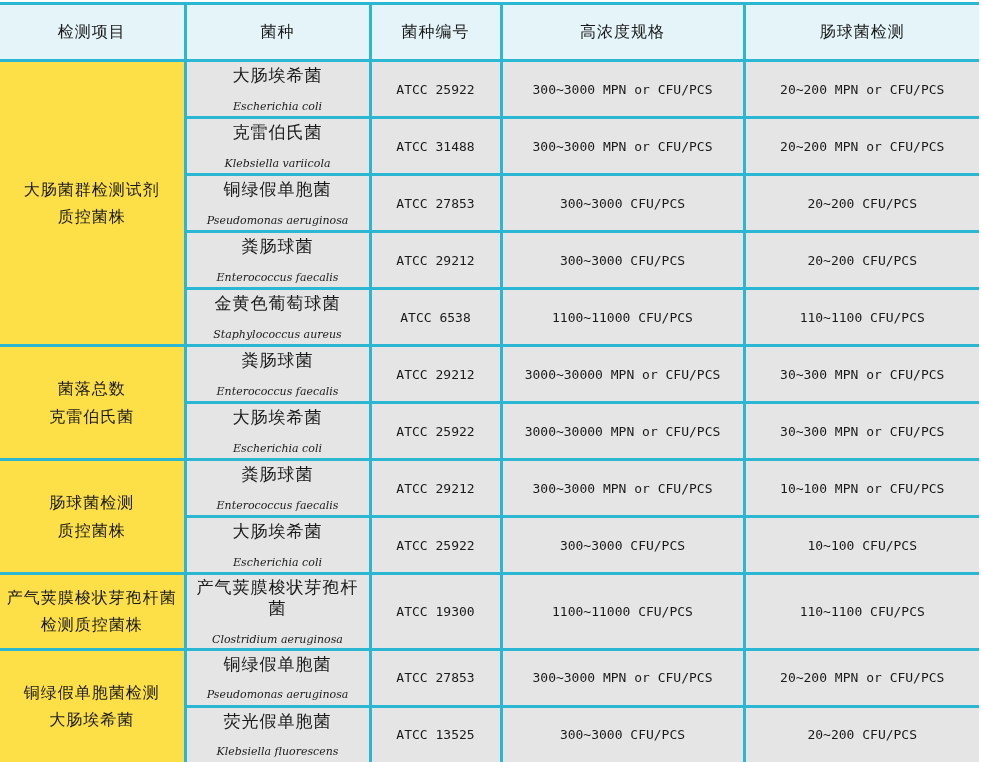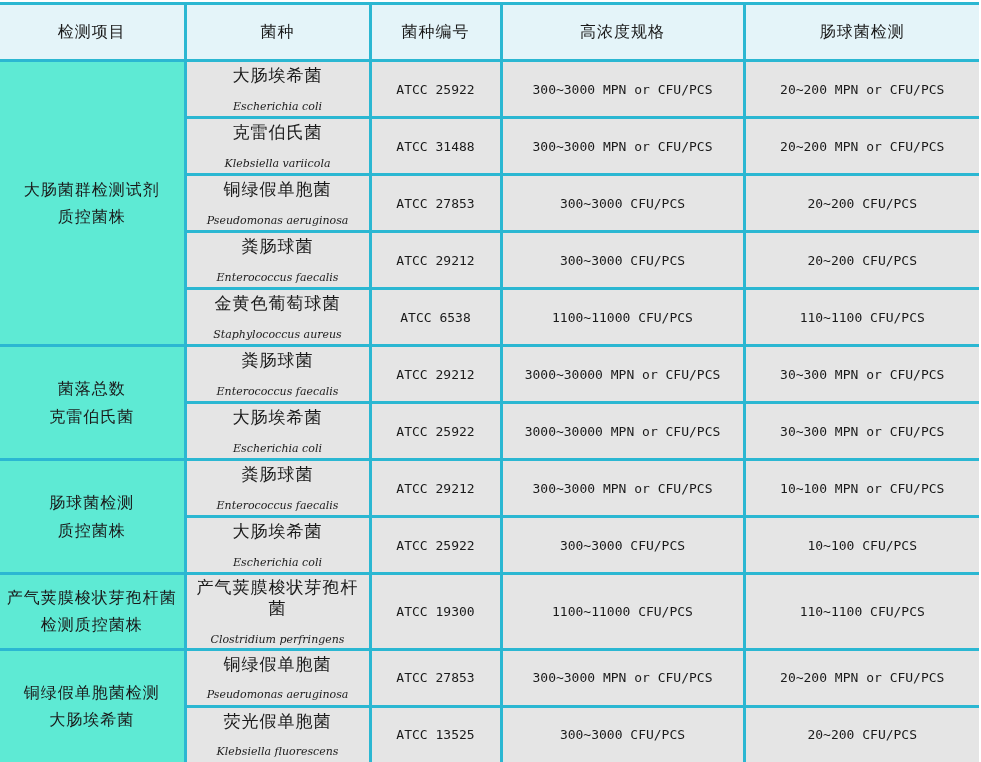--- a/index.html
+++ b/index.html
@@ -40,21 +40,21 @@
   }
   tbody td {
     height: 50px;
     background: #e5e5e5;
   }
   tr.shaded td {
     background: #e5e5e5;
   }
   
   tbody td.project {
-    background: #5eead4;
+    background: #fde047;
     white-space: pre-line;
     font-size: 16px;
     line-height: 1.7;
     letter-spacing: 1px;
   }
   .strain-cn {
     font-size: 17px;
     letter-spacing: 1px;
     line-height: 1.25;
   }
@@ -177,21 +177,21 @@
           </td>
           <td class="mono">ATCC 25922</td>
           <td class="mono">300~3000 CFU/PCS</td>
           <td class="mono">10~100 CFU/PCS</td>
         </tr>
         <tr class="shaded">
           <td rowspan="1" class="project">产气荚膜梭状芽孢杆菌
 检测质控菌株</td>
           <td class="strain">
             <div class="strain-cn">产气荚膜梭状芽孢杆菌</div>
-            <div class="strain-latin">Clostridium perfringens</div>
+            <div class="strain-latin">Clostridium aeruginosa</div>
           </td>
           <td class="mono">ATCC 19300</td>
           <td class="mono">1100~11000 CFU/PCS</td>
           <td class="mono">110~1100 CFU/PCS</td>
         </tr>
         <tr>
           <td rowspan="2" class="project">铜绿假单胞菌检测
 大肠埃希菌</td>
           <td class="strain">
             <div class="strain-cn">铜绿假单胞菌</div>

